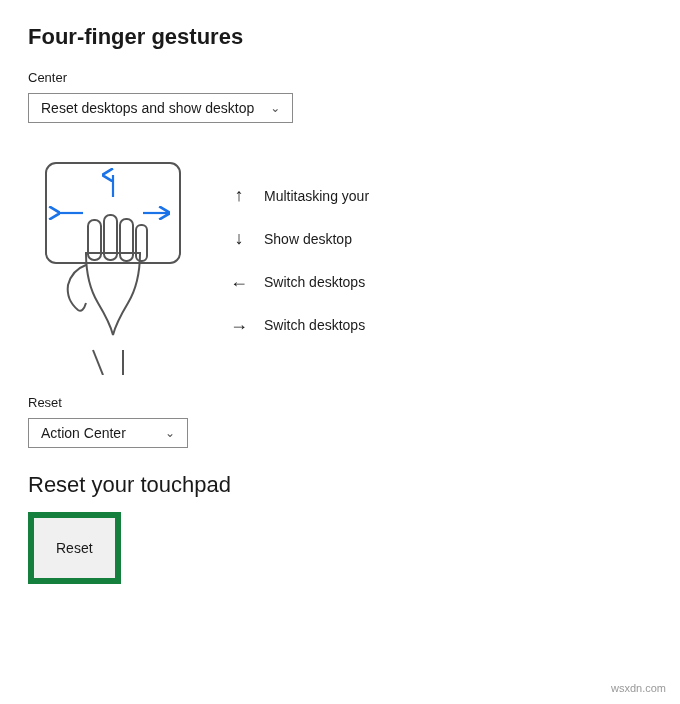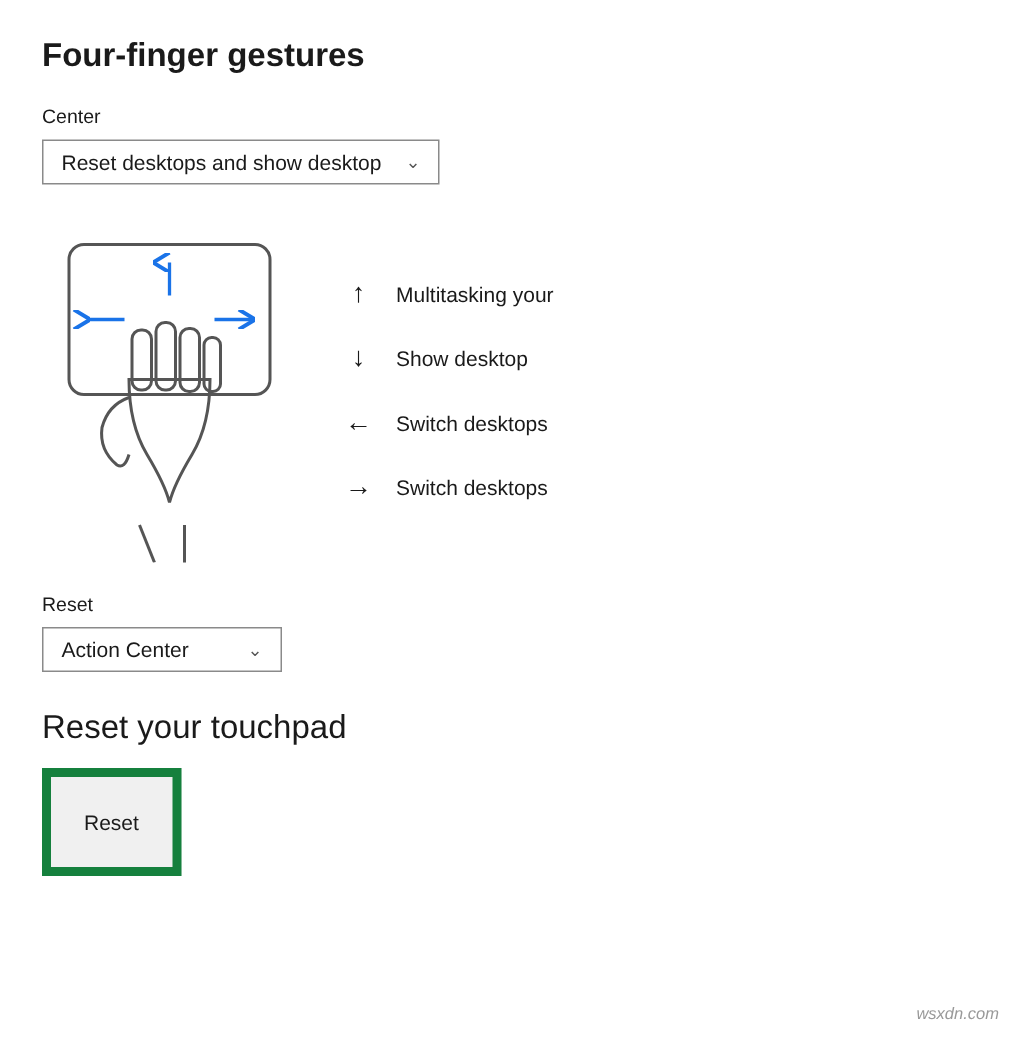--- a/index.html
+++ b/index.html
@@ -87,27 +87,26 @@
     .reset-button {
       border: 6px solid #15803d;
       background: #f0f0f0;
       padding: 22px 22px;
       font-size: 14px;
       cursor: pointer;
       color: #1a1a1a;
     }
     .watermark {
       position: fixed;
-      bottom: 20px;
+      bottom: 8px;
       right: 10px;
       font-size: 11px;
       color: #999;
       background: rgba(255,255,255,0.7);
       padding: 2px 4px;
-      font-style: italic;
     }
   </style>
 </head>
 <body>
 
 
 
 
 <h2 class="section-title">Four-finger gestures</h2>
 

